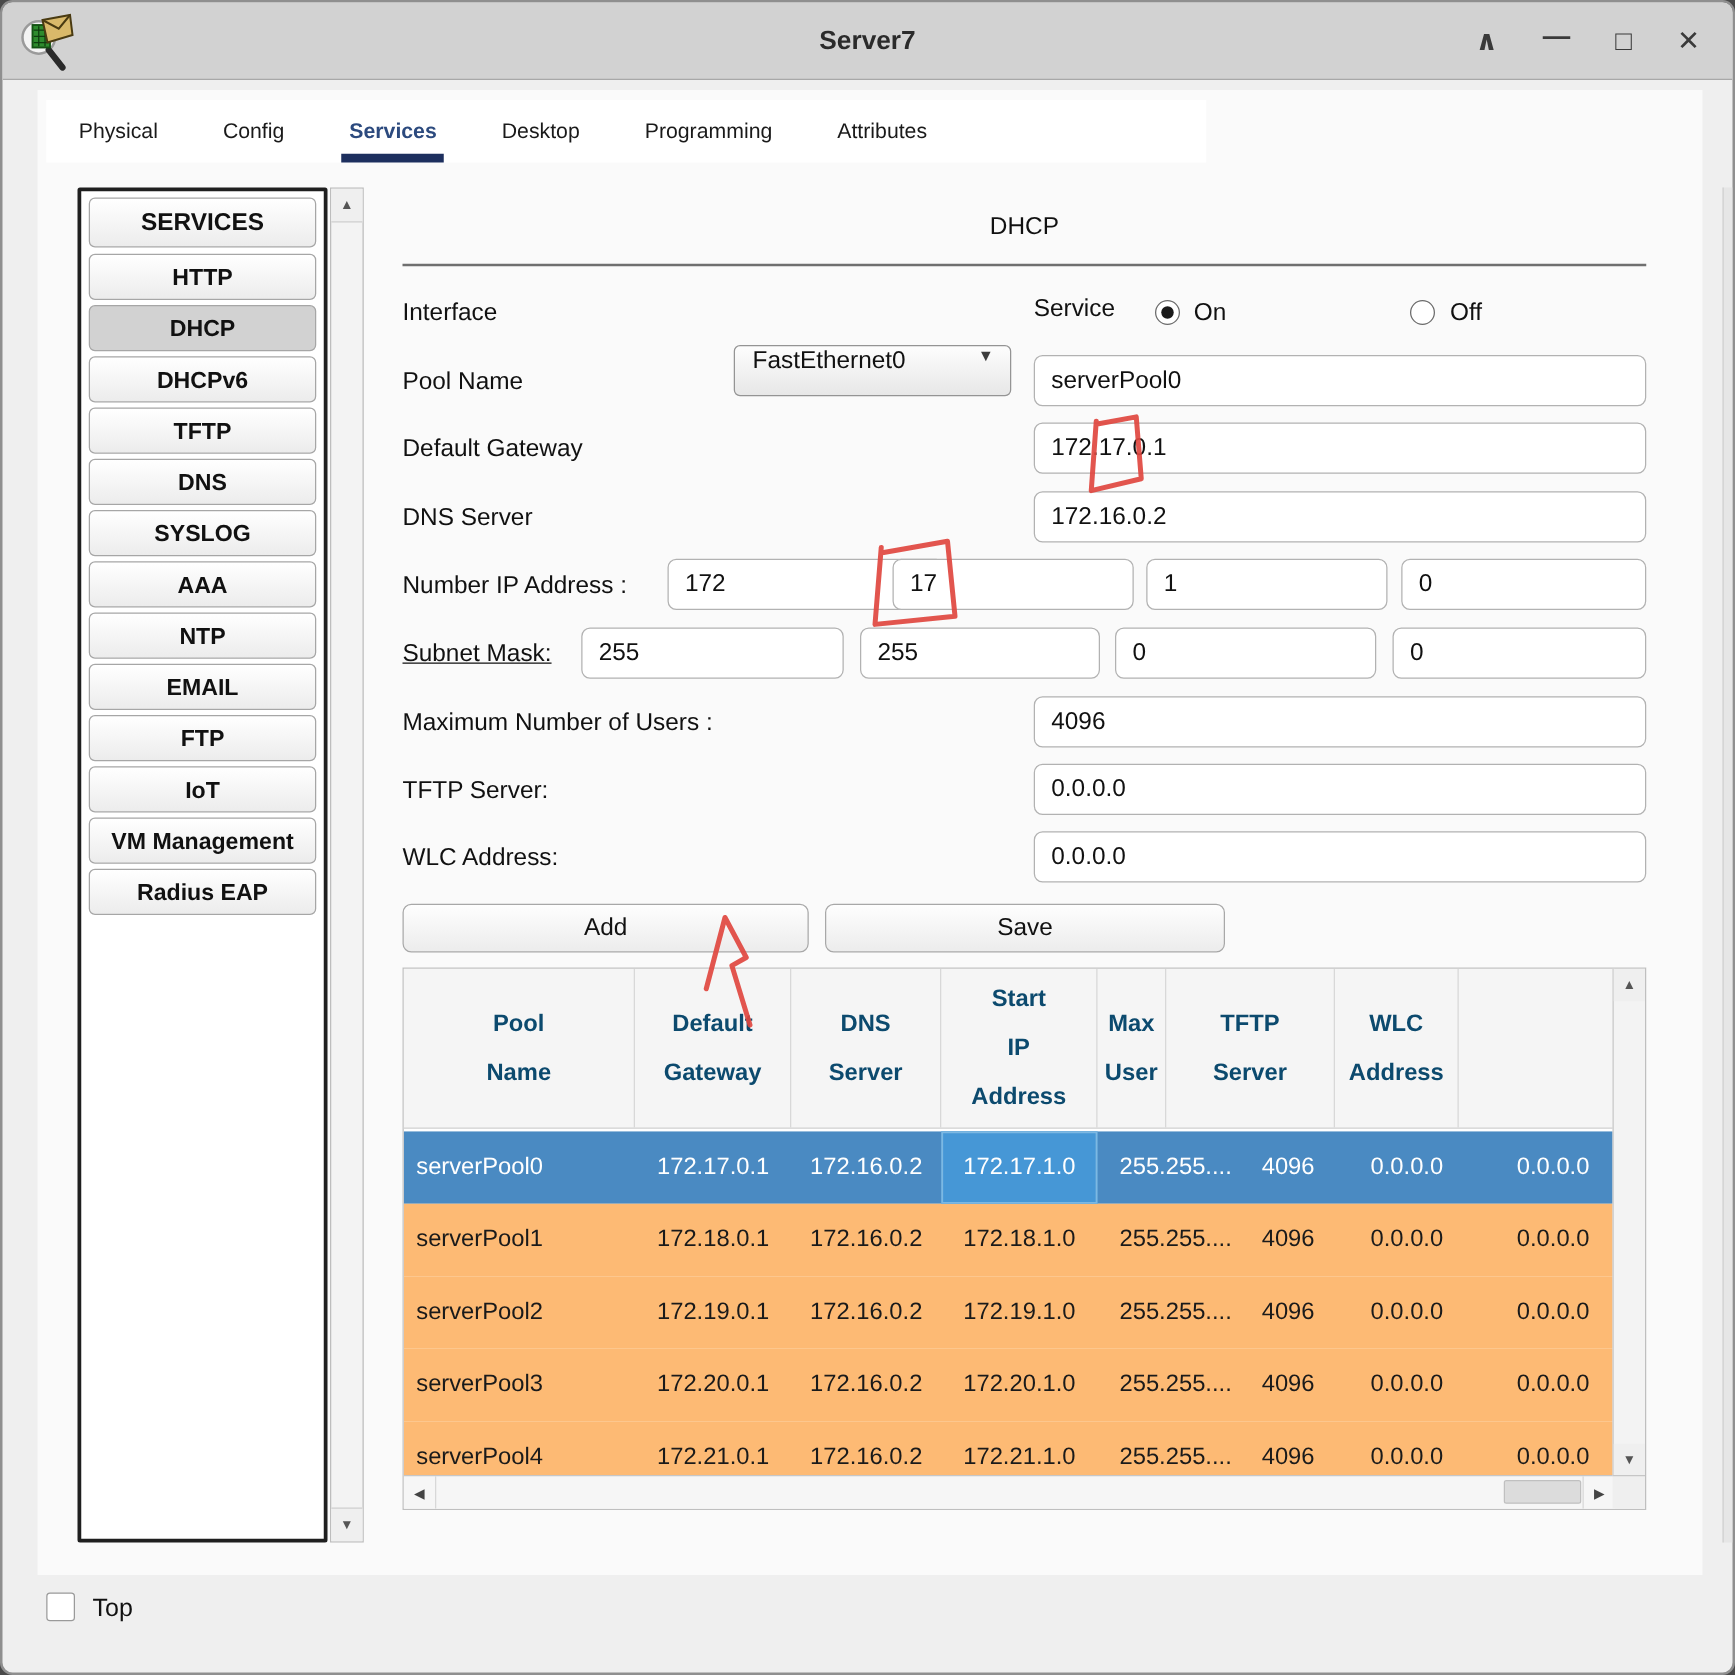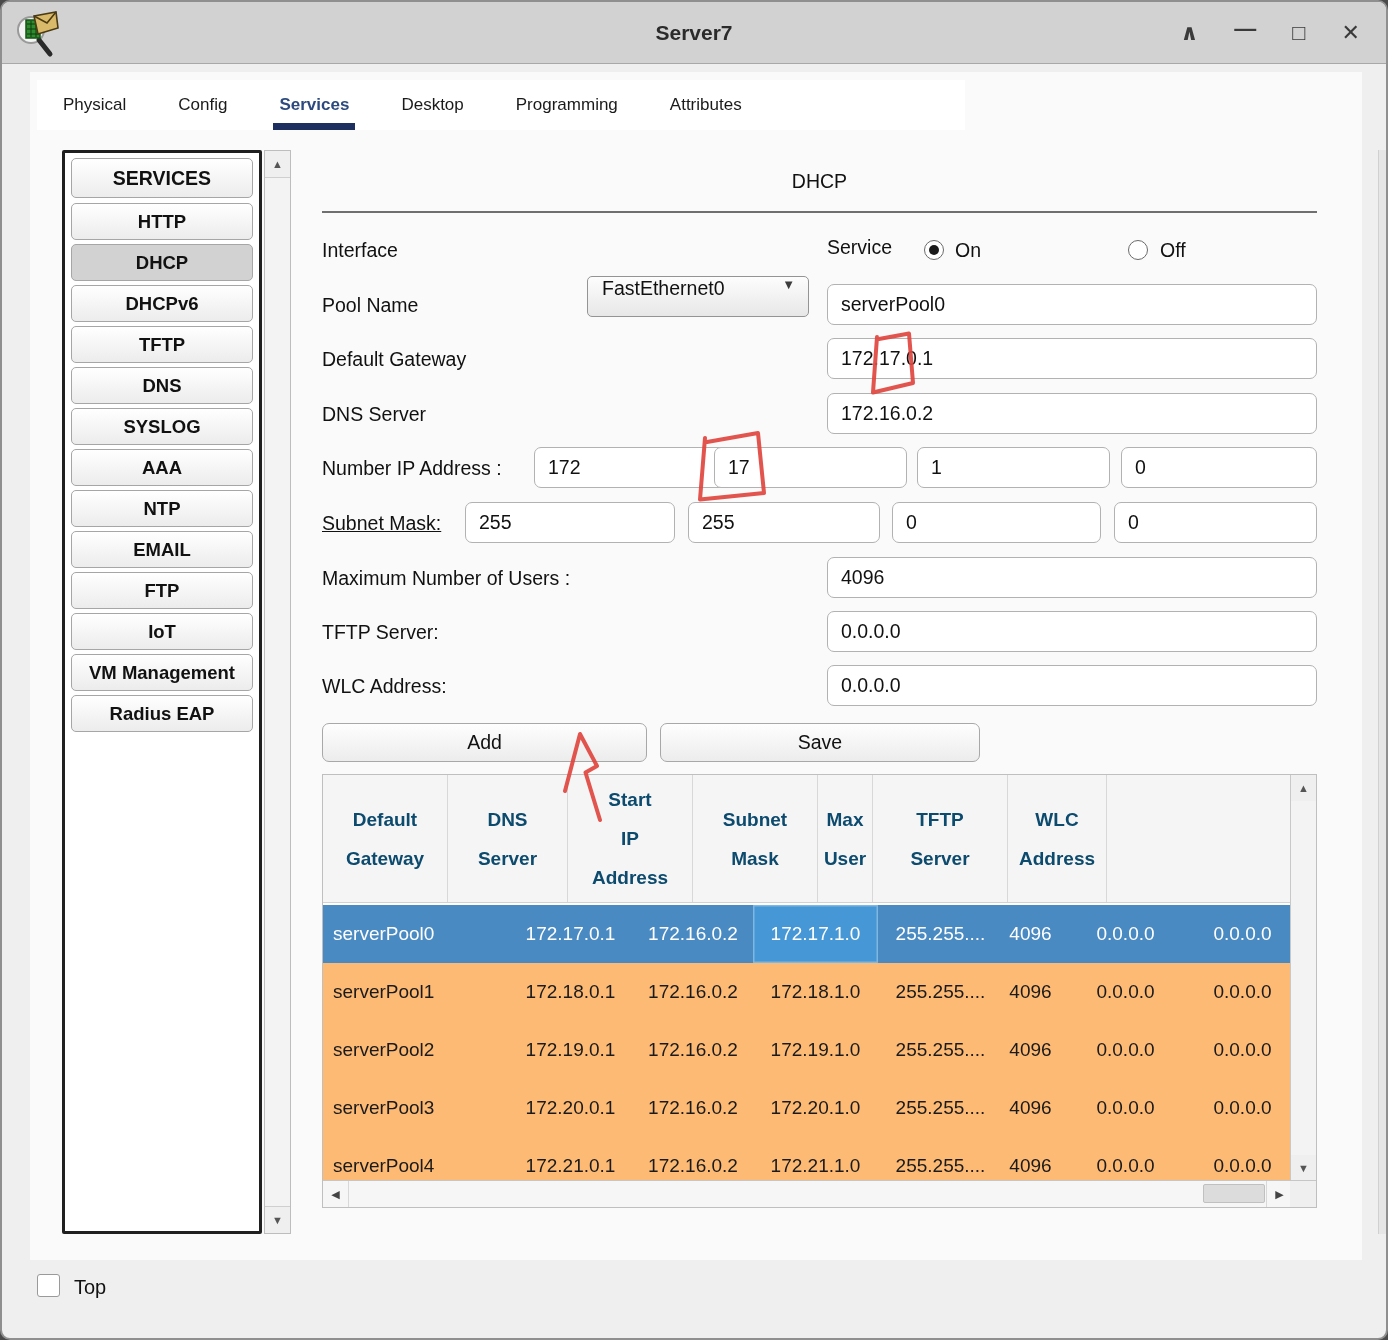--- a/index.html
+++ b/index.html
@@ -288,29 +288,29 @@
   <input class="tinput" style="left: 825px; top: 609px; width: 490px;" value="0.0.0.0">
 
   <div class="flabel" style="left:320px; top:673px;">WLC Address:</div>
   <input class="tinput" style="left: 825px; top: 663px; width: 490px;" value="0.0.0.0">
 
   <div class="btn" style="left:320px; width:325px;">Add</div>
   <div class="btn" style="left:658px; width:320px;">Save</div>
 
   <div class="pool-table">
     <div class="thead" id="thead">
+        <div class="th c0">Pool
+Name</div>
         <div class="th c1">Default
 Gateway</div>
         <div class="th c2">DNS
 Server</div>
         <div class="th c3">Start
 IP
 Address</div>
-        <div class="th c4">Subnet
-Mask</div>
         <div class="th c5">Max
 User</div>
         <div class="th c6">TFTP
 Server</div>
         <div class="th c7">WLC
 Address</div>
       </div>
     <div class="tbody" id="tbody">
         <div class="tr selected">
           <div class="td c0">serverPool0</div>

